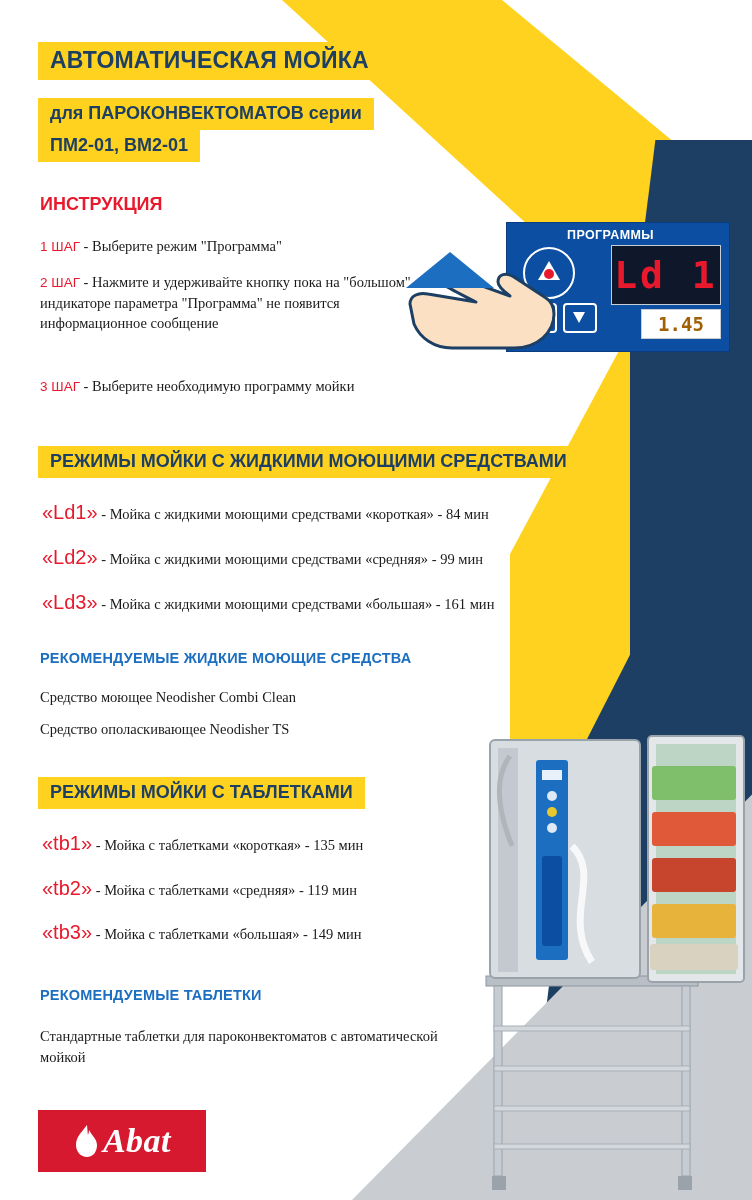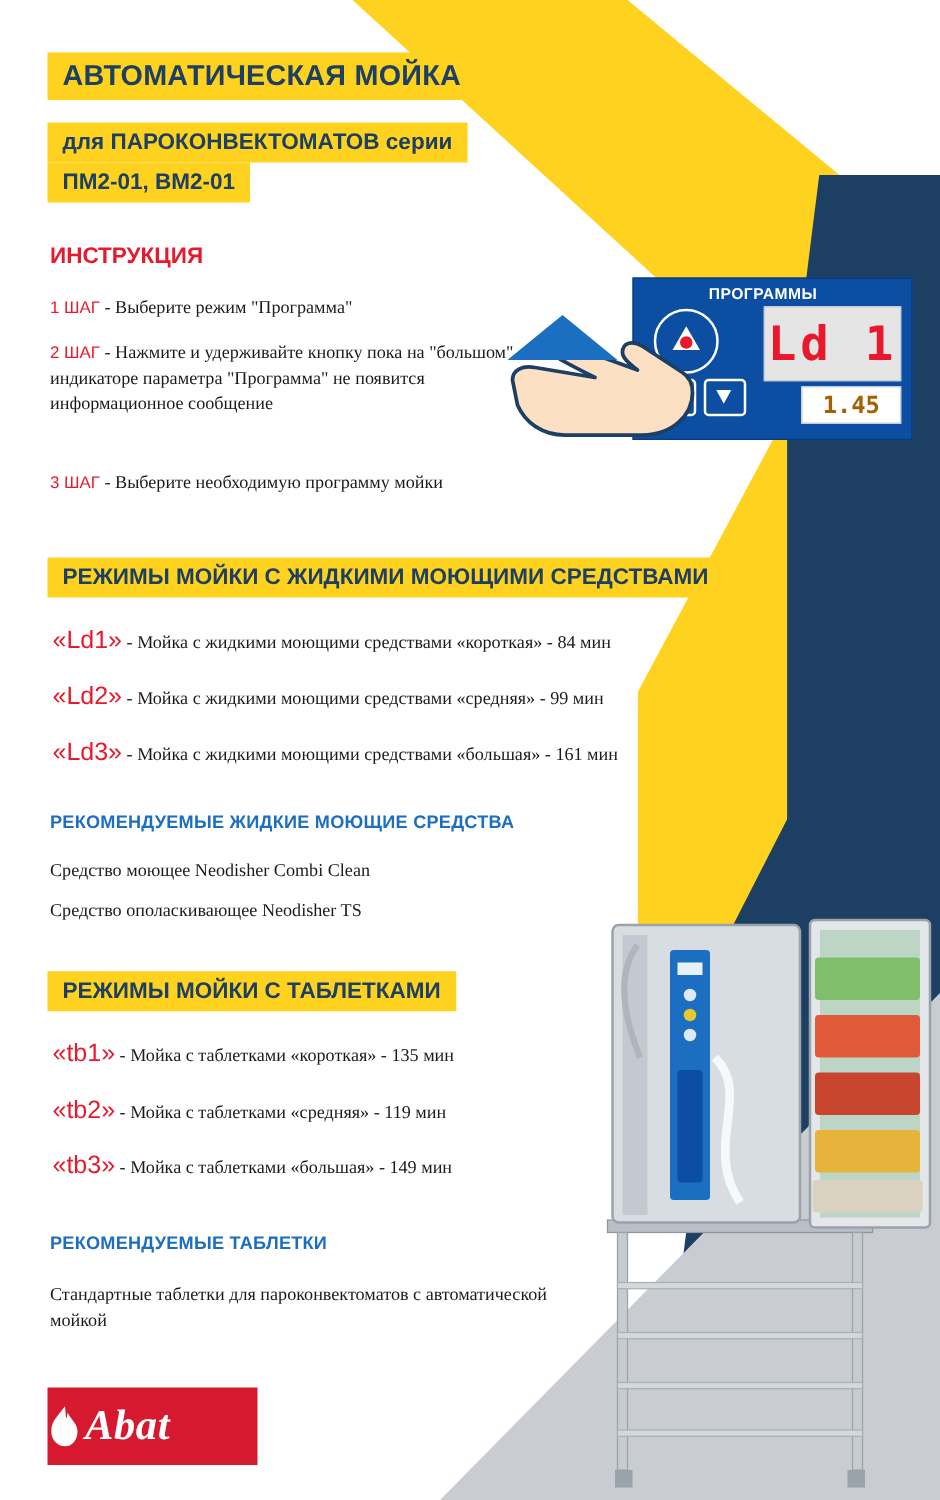--- a/index.html
+++ b/index.html
@@ -173,21 +173,21 @@
     position: absolute; left: 8px; top: 7px;
     width: 0; height: 0;
     border-left: 6px solid transparent;
     border-right: 6px solid transparent;
     border-top: 11px solid #ffffff;
   }
   #display-big {
     position: absolute;
     left: 104px; top: 22px;
     width: 108px; height: 58px;
-    background: #e5e5e5;
+    background: #0f172a;
     border: 1px solid #c7cdd4;
     color: #e8192c;
     font-family: "DejaVu Sans Mono", monospace;
     font-size: 38px;
     font-weight: bold;
     letter-spacing: 3px;
     display: flex;
     align-items: center;
     justify-content: center;
   }
@@ -274,20 +274,21 @@
   #rec-t1 { top: 1026px; line-height: 1.45; width: 430px; }
 
   
   #logo {
     position: absolute;
     left: 38px; bottom: 28px;
     width: 168px; height: 62px;
     background: #d6192e;
     display: flex;
     align-items: center;
+    justify-content: center;
   }
   #logo-text {
     color: #ffffff;
     font-family: "Liberation Serif", serif;
     font-style: italic;
     font-weight: bold;
     font-size: 34px;
     letter-spacing: 0.5px;
   }
   #logo-mark {

